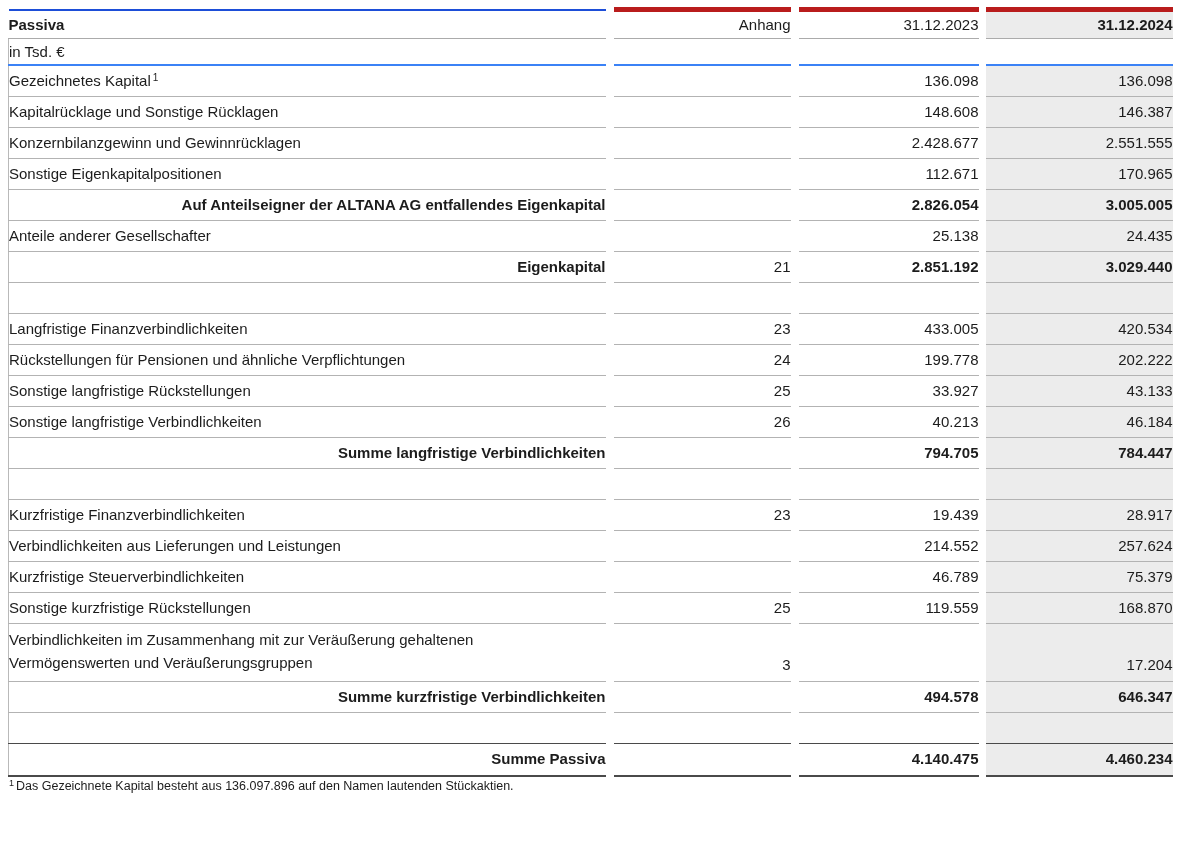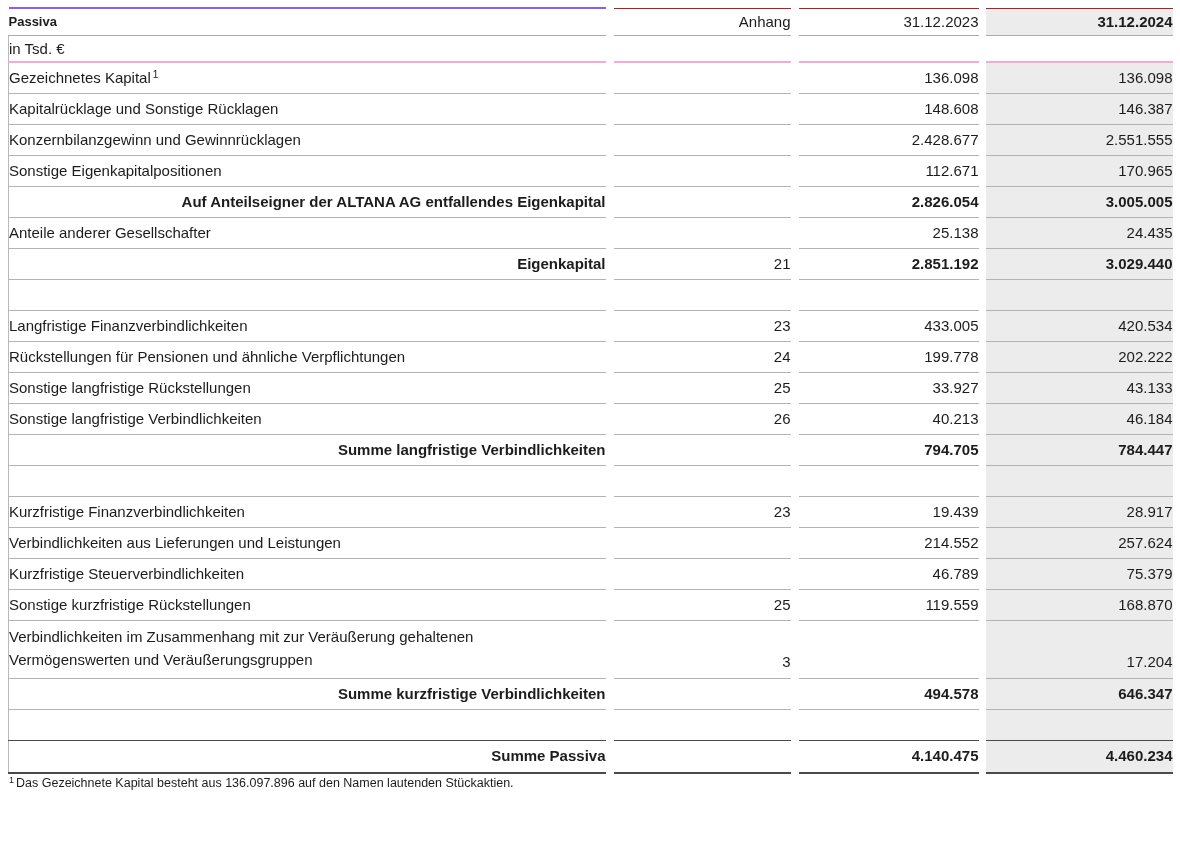--- a/index.html
+++ b/index.html
@@ -36,34 +36,34 @@
   }
   td.num {
     text-align: right;
     padding: 2px 3px 3px 0;
   }
   td.gap { border: none !important; background: #ffffff !important; }
 
   
   tr.head td:not(.gap) {
     height: 26px;
-    border-top: 1px solid #b91c1c;
+    border-top: 5px solid #b91c1c;
     border-bottom: 1px solid #ababab;
   }
   tr.head td.label {
-    border-top: 2px solid #8b5cf6;
+    border-top: 2px solid #1d4ed8;
     font-weight: bold;
-    font-size: 13px;
+    font-size: 15px;
   }
   tr.head td.shade { font-weight: bold; }
 
   
   tr.unit td:not(.gap) {
     height: 25px;
-    border-bottom: 2px solid #f9a8d4;
+    border-bottom: 2px solid #3b82f6;
   }
 
   
   tbody td:not(.gap) {
     height: 30px;
     border-bottom: 1px solid #b3b3b3;
   }
   tr.unit td.label, tbody td.label { border-left: 1px solid #b9b9b9; }
   tr.bold td { font-weight: bold; text-align: right; }
   tr.bold td.anhang { font-weight: normal; }

